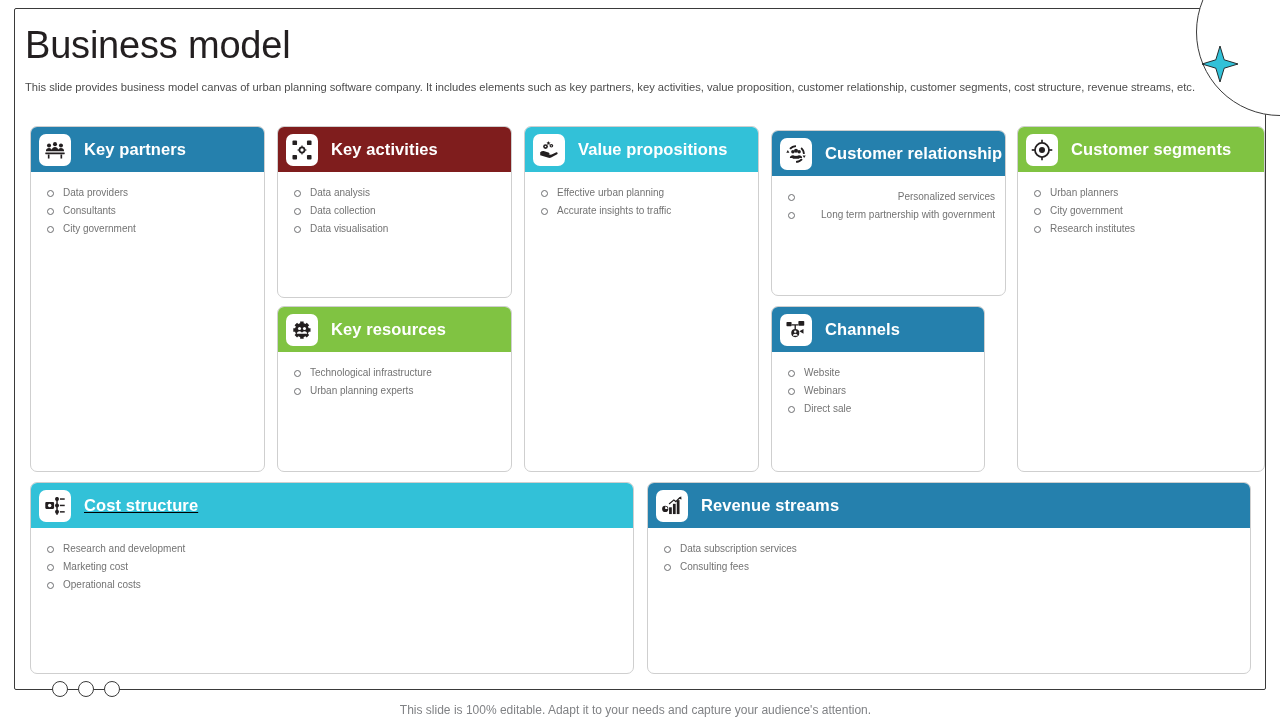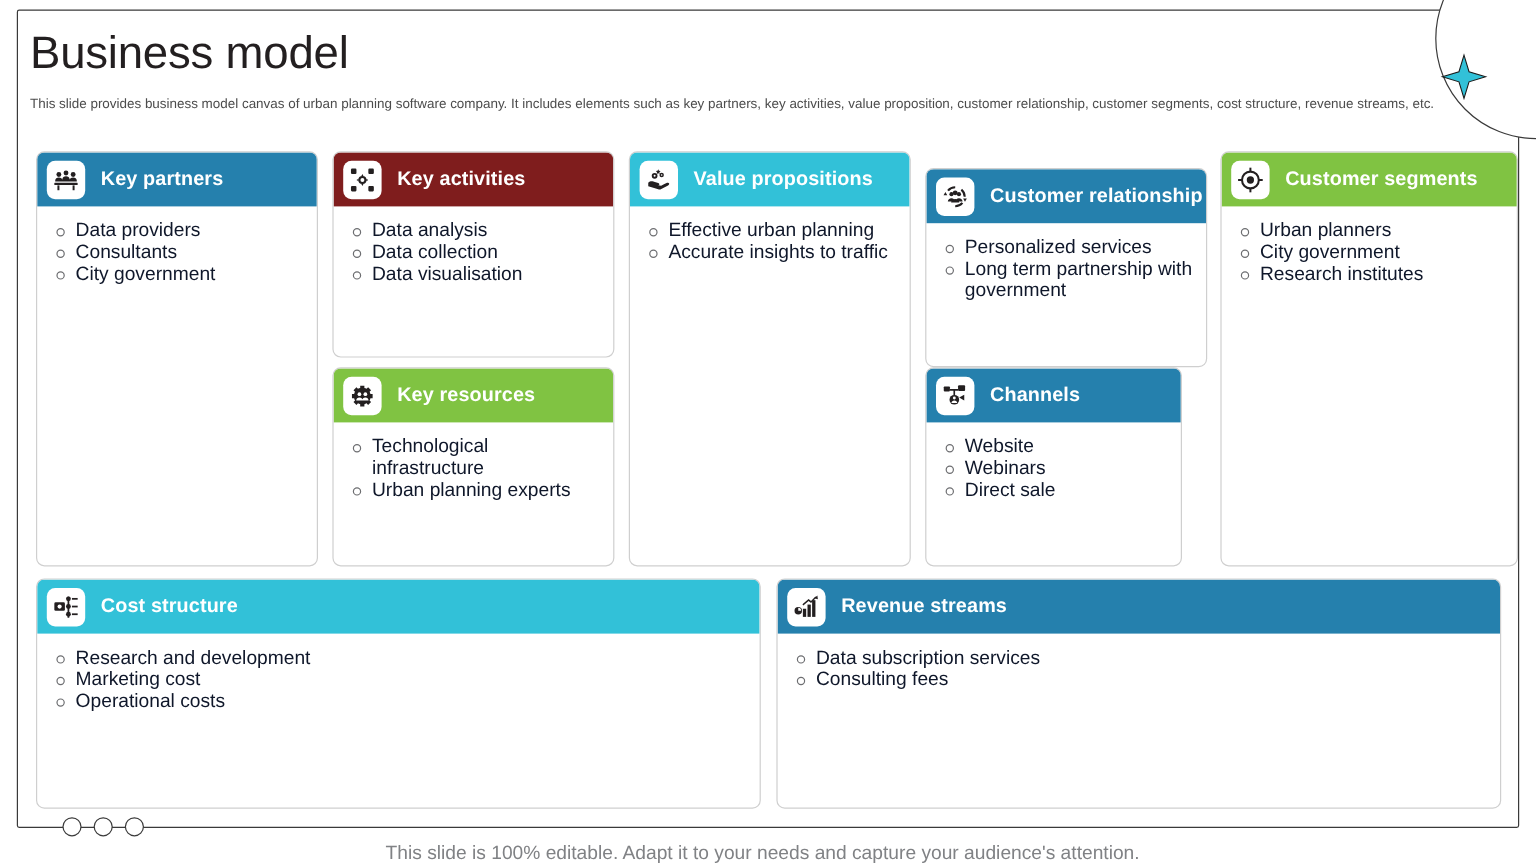--- a/index.html
+++ b/index.html
@@ -143,42 +143,42 @@
 
   .card-body {
     padding: 12px 10px 8px 14px;
   }
 
   .bullet-list { list-style: none; }
 
   .bullet-list li {
     position: relative;
     padding-left: 18px;
-    font-size: 16px;
+    font-size: 10px;
     line-height: 17.8px;
-    color: #0f172a;
+    color: #737373;
   }
   .bullet-list li::before {
     content: "";
     position: absolute;
     left: 2px;
     top: 6px;
     width: 5px;
     height: 5px;
     border: 1px solid #6d6e71;
     border-radius: 50%;
   }
 
   .footer-note {
     position: absolute;
     left: 0;
     top: 703px;
     width: 1271px;
     text-align: center;
-    font-size: 16px;
+    font-size: 12px;
     color: #808285;
   }
 </style>
 </head>
 <body>
 
 <div class="slide">
 
   <div class="slide-frame"></div>
 
@@ -280,21 +280,21 @@
         <div class="card-title">Value propositions</div>
       </div>
       <div class="card-body">
         <ul class="bullet-list">
           <li>Effective urban planning</li>
           <li>Accurate insights to traffic</li>
         </ul>
       </div>
     </div>
 
-    <div class="card" style="left:741px; top:14px; width:235px; height:166px;">
+    <div class="card" style="left:741px; top:4px; width:235px; height:166px;text-align:right;">
       <div class="card-head" style="background:#2580ad;">
         <div class="card-icon">
           <svg width="22" height="22" viewBox="0 0 24 24" fill="#231f20">
             <path d="M12 2.4a9.6 9.6 0 0 0-7.3 3.4l1.5 1.2A7.7 7.7 0 0 1 12 4.3zM21.6 12a9.6 9.6 0 0 0-3.4-7.3l-1.2 1.5A7.7 7.7 0 0 1 19.7 12zM12 21.6a9.6 9.6 0 0 0 7.3-3.4l-1.5-1.2A7.7 7.7 0 0 1 12 19.7z"></path>
             <path d="M3.1 7.6l1.7 2.9H1.4zM20.9 16.4l-1.7-2.9h3.4z"></path>
             <circle cx="8.6" cy="9.6" r="1.9"></circle>
               <circle cx="15.4" cy="9.6" r="1.9"></circle>
               <circle cx="12" cy="8.4" r="2.2"></circle>
             <path d="M5.3 16.3c0-1.8 1.5-3 3.3-3s3.3 1.2 3.3 3zM12.1 16.3c0-1.8 1.5-3 3.3-3s3.3 1.2 3.3 3zM8.3 17.2c0-2 1.7-3.3 3.7-3.3s3.7 1.3 3.7 3.3z"></path>
           </svg>
@@ -354,21 +354,21 @@
           <li>Research institutes</li>
         </ul>
       </div>
     </div>
 
   </div>
 
   <div class="canvas-bottom">
 
     <div class="card" style="left:0px; top:0px; width:604px; height:192px;">
-      <div class="card-head" style="background:#32c1d8;">
+      <div class="card-head" style="background:#32c1d8;text-decoration:underline;">
         <div class="card-icon">
           <svg width="22" height="22" viewBox="0 0 24 24" fill="#231f20">
             <rect x="1.4" y="7.6" width="9.6" height="7.6" rx="1.2"></rect>
             <circle cx="6.2" cy="11.4" r="1.9" fill="#fff"></circle>
             <rect x="13.4" y="2.4" width="1.6" height="19.2"></rect>
             <circle cx="14.2" cy="4.4" r="2.2"></circle>
               <circle cx="14.2" cy="11.4" r="2.2"></circle>
               <circle cx="14.2" cy="18.4" r="2.2"></circle>
             <rect x="17.4" y="3.6" width="5.2" height="1.6"></rect>
             <rect x="17.4" y="10.6" width="5.2" height="1.6"></rect>

